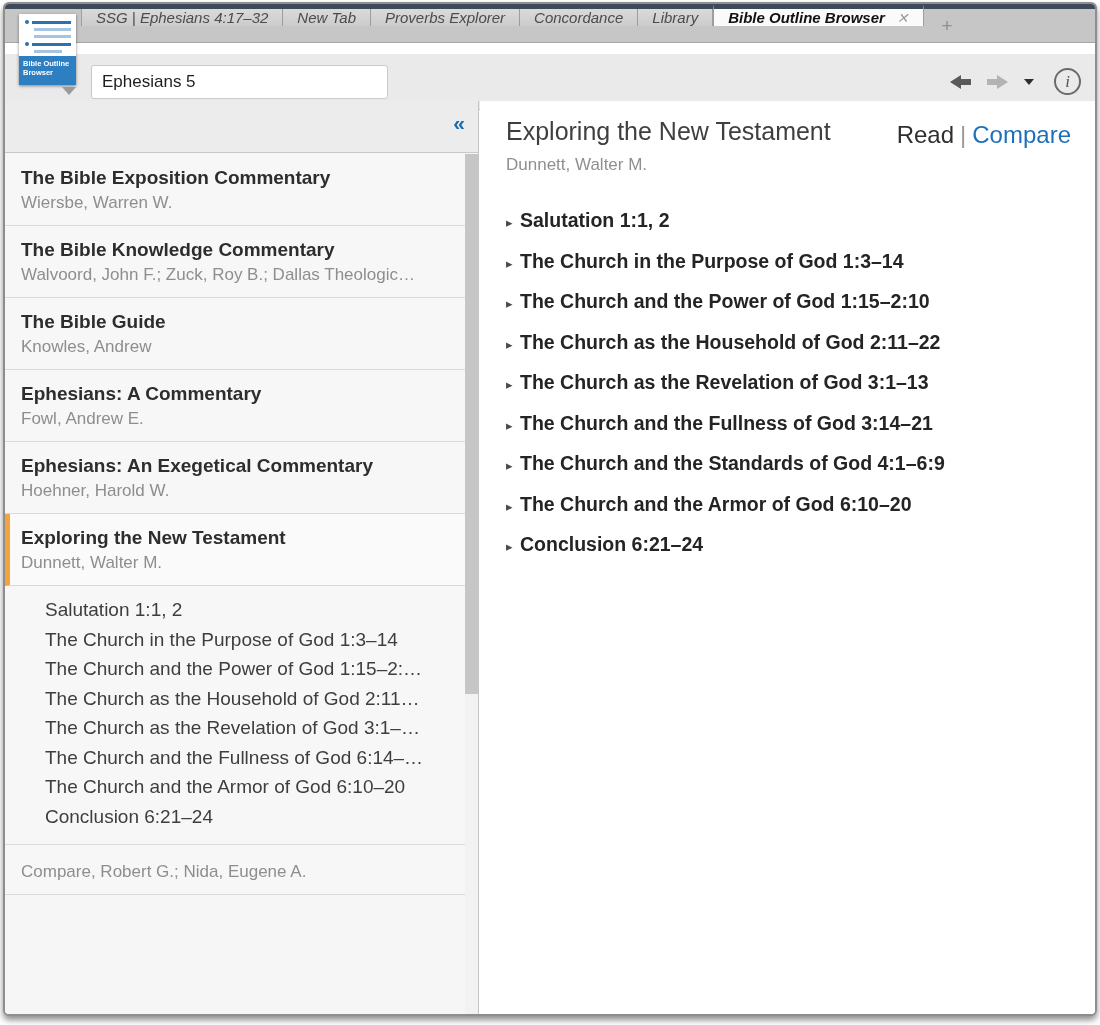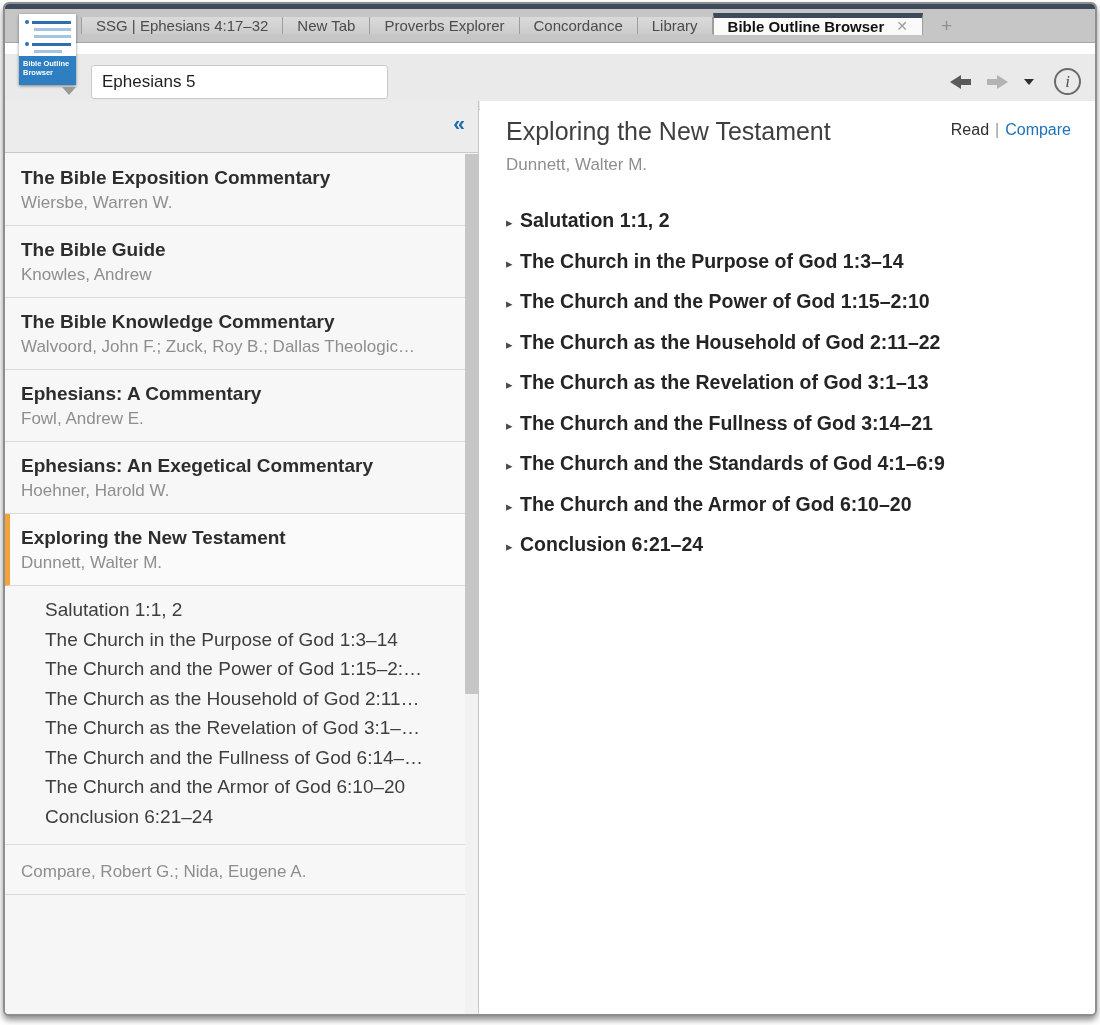--- a/index.html
+++ b/index.html
@@ -101,40 +101,40 @@
   .sub-outline { padding:9px 14px 13px 40px; border-bottom:1px solid #dadada; background:#f7f7f7; }
   .sub-outline-item { font-size:19px; color:#3e3e3e; line-height:29.5px; white-space:nowrap; overflow:hidden; cursor:pointer; }
 
   .scrollbar-track { position:absolute; right:0; top:53px; bottom:0; width:13px; background:#f2f2f2; }
   .scrollbar-thumb { position:absolute; right:0; top:0; width:13px; height:540px; background:#c6c6c6; cursor:pointer; }
 
   
   .main { position:absolute; left:475px; top:97px; right:0; bottom:0; background:#fff; padding:16px 22px 0 26px; }
   .main-title { font-size:25px; color:#3f3f3f; font-weight:normal; }
   .main-author { font-size:17px; color:#8f8f8f; margin-top:9px; }
-  .main-actions { position:absolute; right:24px; top:20px; font-size:16px; white-space:nowrap; }
+  .main-actions { position:absolute; right:24px; top:20px; font-size:24px; white-space:nowrap; }
   .action-read { color:#2f2f2f; cursor:pointer; }
   .action-sep { color:#9a9a9a; margin:0 6px; }
   .action-compare { color:#1f70b8; cursor:pointer; }
 
   .outline-list { margin-top:34px; }
   .outline-item { display:flex; align-items:baseline; margin-bottom:17.5px; cursor:pointer; }
   .outline-marker { font-size:13px; color:#4a4a4a; width:14px; flex:0 0 14px; }
   .outline-text { font-size:19.5px; font-weight:bold; color:#242424; white-space:nowrap; overflow:hidden; }
 </style>
 </head>
 <body>
 
 <div class="window">
 
   <div class="top-strip"></div>
 
   <div class="tab-bar">
     <div class="tab-spacer"></div>
-    <div id="tab-strip" style="display:flex; align-items:center;">
+    <div id="tab-strip" style="display:flex; align-items:flex-start;font-style:italic;">
         <div class="tab">
     <span class="tab-label">SSG | Ephesians 4:17–32</span>
 
   </div>
         <div class="tab">
     <span class="tab-label">New Tab</span>
 
   </div>
         <div class="tab">
     <span class="tab-label">Proverbs Explorer</span>
@@ -201,26 +201,26 @@
   <div class="sidebar">
     <div class="sidebar-header">
       <span class="collapse-btn">«</span>
     </div>
     <div class="result-list" id="result-list">
         <div class="result-item">
     <div class="result-title">The Bible Exposition Commentary</div>
     <div class="result-author">Wiersbe, Warren W.</div>
   </div>
         <div class="result-item">
+    <div class="result-title">The Bible Knowledge Commentary</div>
+    <div class="result-author">Walvoord, John F.; Zuck, Roy B.; Dallas Theologic…</div>
+  </div>
+        <div class="result-item">
     <div class="result-title">The Bible Guide</div>
     <div class="result-author">Knowles, Andrew</div>
-  </div>
-        <div class="result-item">
-    <div class="result-title">The Bible Knowledge Commentary</div>
-    <div class="result-author">Walvoord, John F.; Zuck, Roy B.; Dallas Theologic…</div>
   </div>
         <div class="result-item">
     <div class="result-title">Ephesians: A Commentary</div>
     <div class="result-author">Fowl, Andrew E.</div>
   </div>
         <div class="result-item">
     <div class="result-title">Ephesians: An Exegetical Commentary</div>
     <div class="result-author">Hoehner, Harold W.</div>
   </div>
         <div class="result-item selected">

